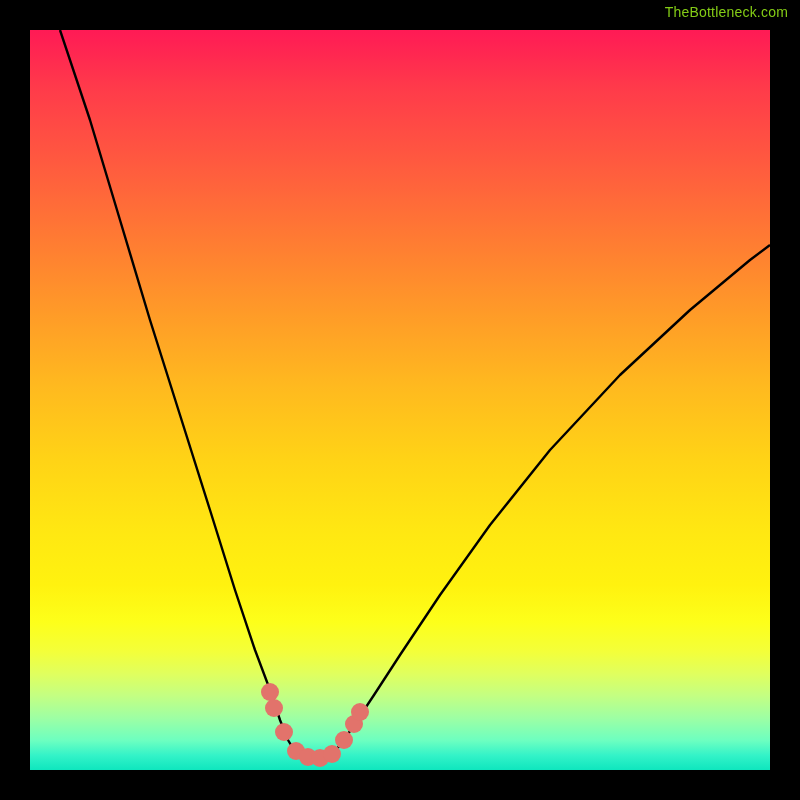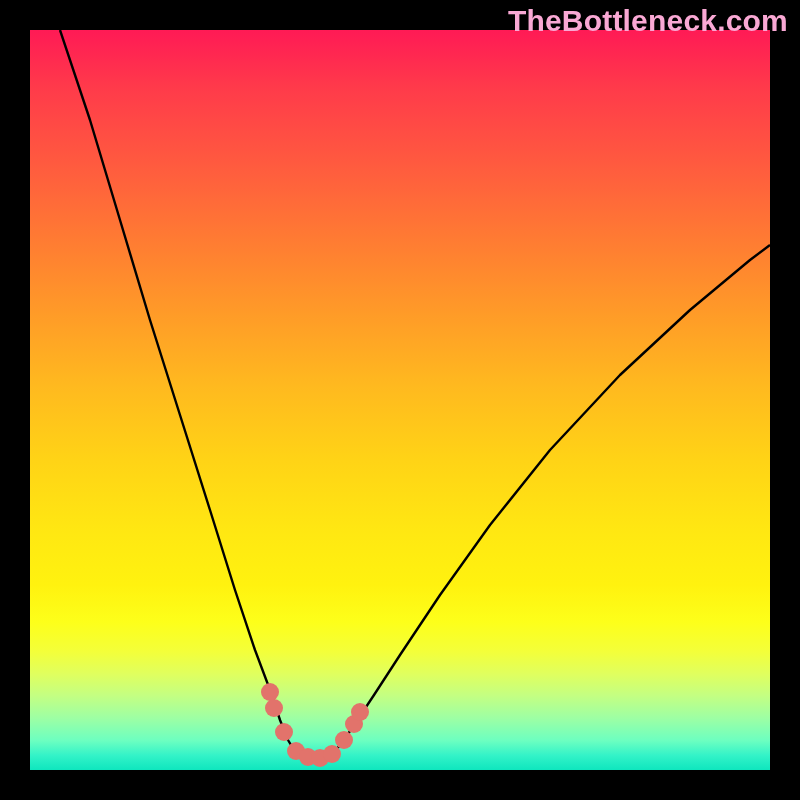--- a/index.html
+++ b/index.html
@@ -41,23 +41,23 @@
       #9dffa4 93%,
       #6dffc0 96%,
       #34f3c8 98%,
       #0fe6be 100%);
   }
   .watermark {
     position: absolute;
     top: 4px;
     right: 12px;
     font-family: Arial, Helvetica, sans-serif;
-    font-size: 30px;
-    font-weight: 700;
-    color: #f9a8d4;
+    font-size: 14px;
+    font-weight: 400;
+    color: #84cc16;
     letter-spacing: 0.2px;
   }
   svg.overlay {
     position: absolute;
     top: 30px;
     left: 30px;
     width: 740px;
     height: 740px;
   }
 </style>

